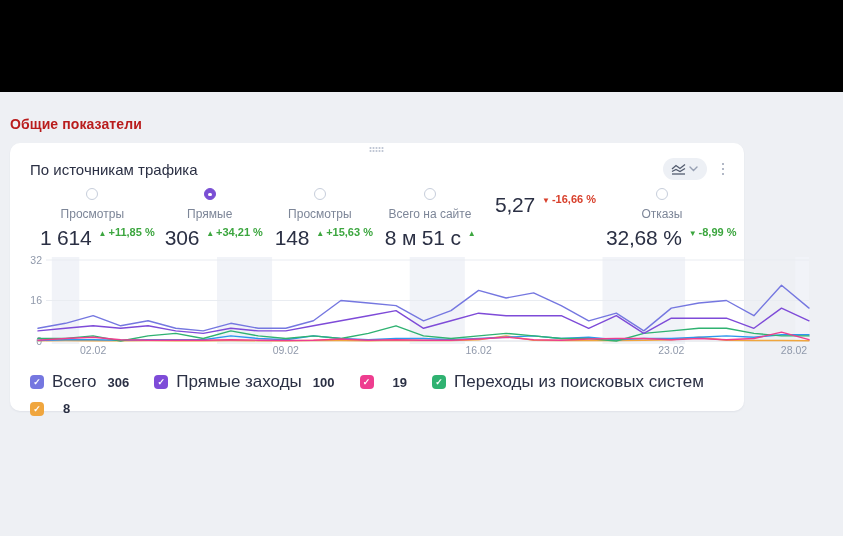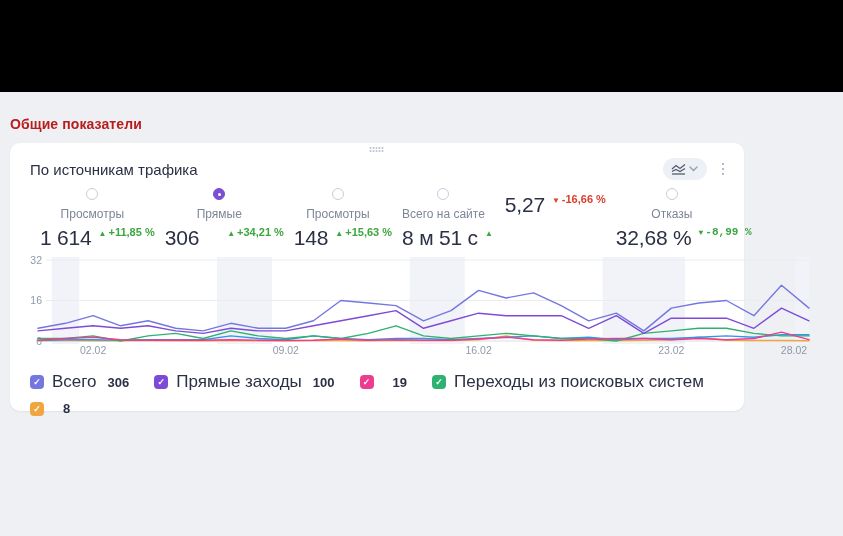--- a/index.html
+++ b/index.html
@@ -97,21 +97,21 @@
             <span class="delta" style="color: rgb(60, 166, 63);"><span class="tri">▲</span><span>+11,85 %</span></span>
           </div>
         </div>
         <div class="metric">
           <div class="metric-top">
             <span class="radio checked"></span>
             <span class="metric-label">Прямые</span>
           </div>
           <div class="metric-value-row">
             <span class="metric-value">306</span>
-            <span class="delta" style="color: rgb(60, 166, 63); margin-left: 21px;"><span class="tri">▲</span><span>+34,21 %</span></span>
+            <span class="delta" style="color: rgb(60, 166, 63);"><span class="tri">▲</span><span>+34,21 %</span></span>
           </div>
         </div>
         <div class="metric">
           <div class="metric-top">
             <span class="radio"></span>
             <span class="metric-label">Просмотры</span>
           </div>
           <div class="metric-value-row">
             <span class="metric-value">148</span>
             <span class="delta" style="color: rgb(60, 166, 63);"><span class="tri">▲</span><span>+15,63 %</span></span>
@@ -133,21 +133,21 @@
             <span class="delta" style="color: rgb(216, 64, 44);"><span class="tri">▼</span><span>-16,66 %</span></span>
           </div>
         </div>
         <div class="metric">
           <div class="metric-top">
             <span class="radio"></span>
             <span class="metric-label">Отказы</span>
           </div>
           <div class="metric-value-row">
             <span class="metric-value">32,68 %</span>
-            <span class="delta" style="color: rgb(60, 166, 63); font-family: Liberation Mono, monospace;"><span class="tri">▼</span><span>-8,99 %</span></span>
+            <span class="delta" style="color: rgb(60, 166, 63);"><span class="tri">▼</span><span>-8,99 %</span></span>
           </div>
         </div>
       </div>
 
       <div class="chart-wrap">
         <svg id="chart-svg" width="787" height="101" viewBox="0 0 787 101">
             <rect x="21.8" y="0" width="27.5" height="87" fill="#f1f3f8"></rect>
             <rect x="187.0" y="0" width="55.1" height="87" fill="#f1f3f8"></rect>
             <rect x="379.7" y="0" width="55.1" height="87" fill="#f1f3f8"></rect>
             <rect x="572.5" y="0" width="82.6" height="87" fill="#f1f3f8"></rect>

